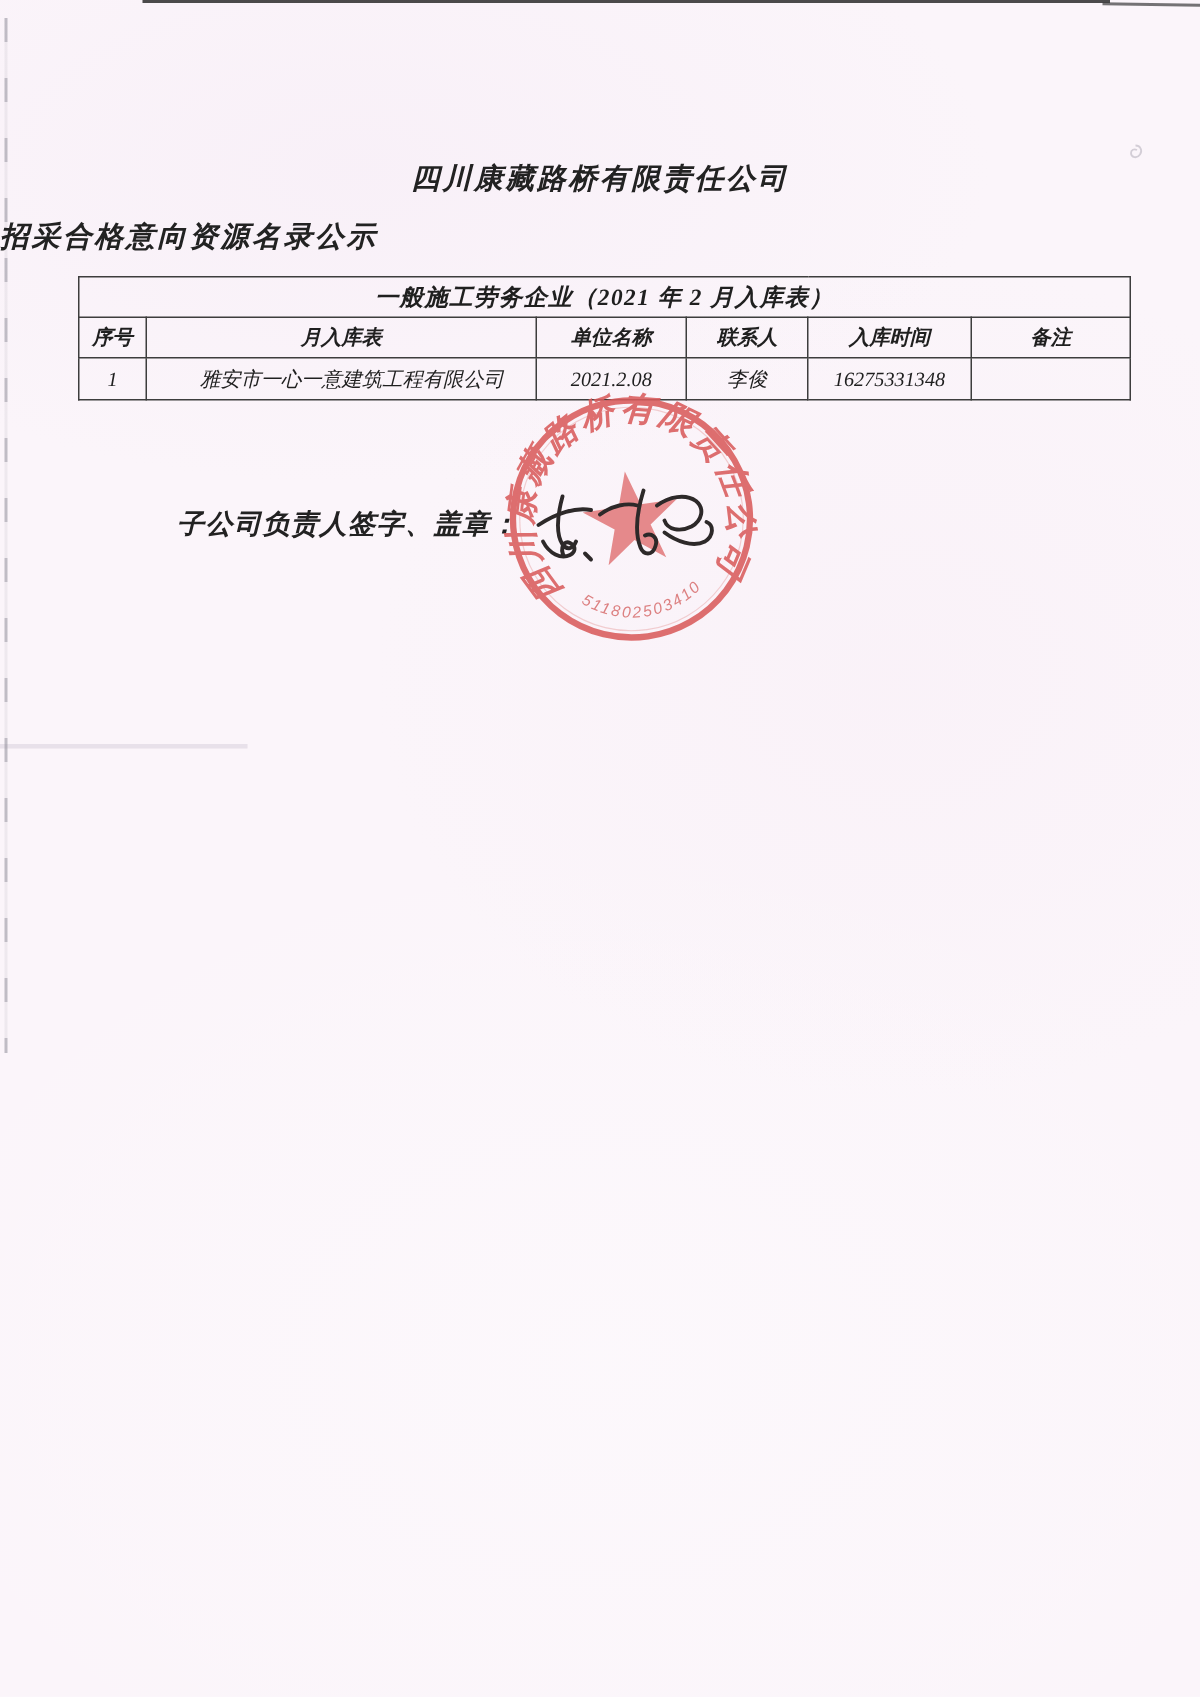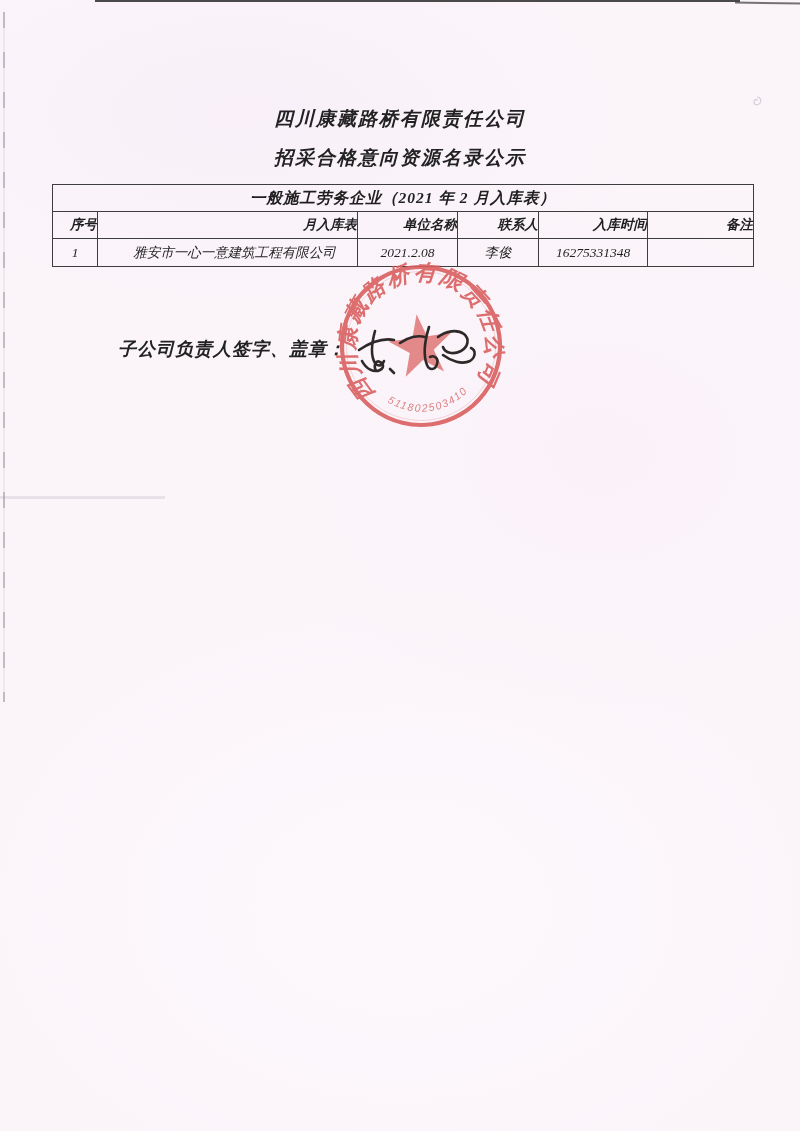--- a/index.html
+++ b/index.html
@@ -46,38 +46,38 @@
     opacity: .35;
   }
 
   .doc-title {
     position: absolute; left: 0; top: 106px; width: 800px;
     text-align: center; font-size: 19px; font-weight: bold;
     letter-spacing: 2px; color: #222;
   }
   .doc-subtitle {
     position: absolute; left: 0; top: 145px; width: 800px;
-    text-align: center; font-size: 19px; font-weight: bold;
+    text-align: left; font-size: 19px; font-weight: bold;
     letter-spacing: 2px; color: #222;
   }
 
   table.roster {
     position: absolute; left: 52px; top: 184px; width: 701px;
     border-collapse: collapse; table-layout: fixed;
     font-size: 13.5px; color: #1f1f1f;
   }
   table.roster td {
     border: 1.6px solid #3d3d3d;
     text-align: center; vertical-align: middle;
     height: 27px; overflow: hidden; white-space: nowrap;
   }
   td.tbl-caption {
     height: 25px; font-size: 15.5px; font-weight: bold; letter-spacing: 1px; margin-left: 38px;
   }
-  tr.hdr td { font-weight: bold; font-size: 13.5px; text-align: right; }
+  tr.hdr td { font-weight: bold; font-size: 13.5px; }
   td.cell-company { text-align: left; padding-left: 14px; }
   tr.datarow td { height: 28px; }
 
   .sig-label {
     position: absolute; left: 118px; top: 337px;
     font-size: 18px; font-weight: bold; letter-spacing: 1px; color: #222;
   }
 
   .seal {
     position: absolute; left: 332px; top: 261px; width: 178px; height: 170px;

